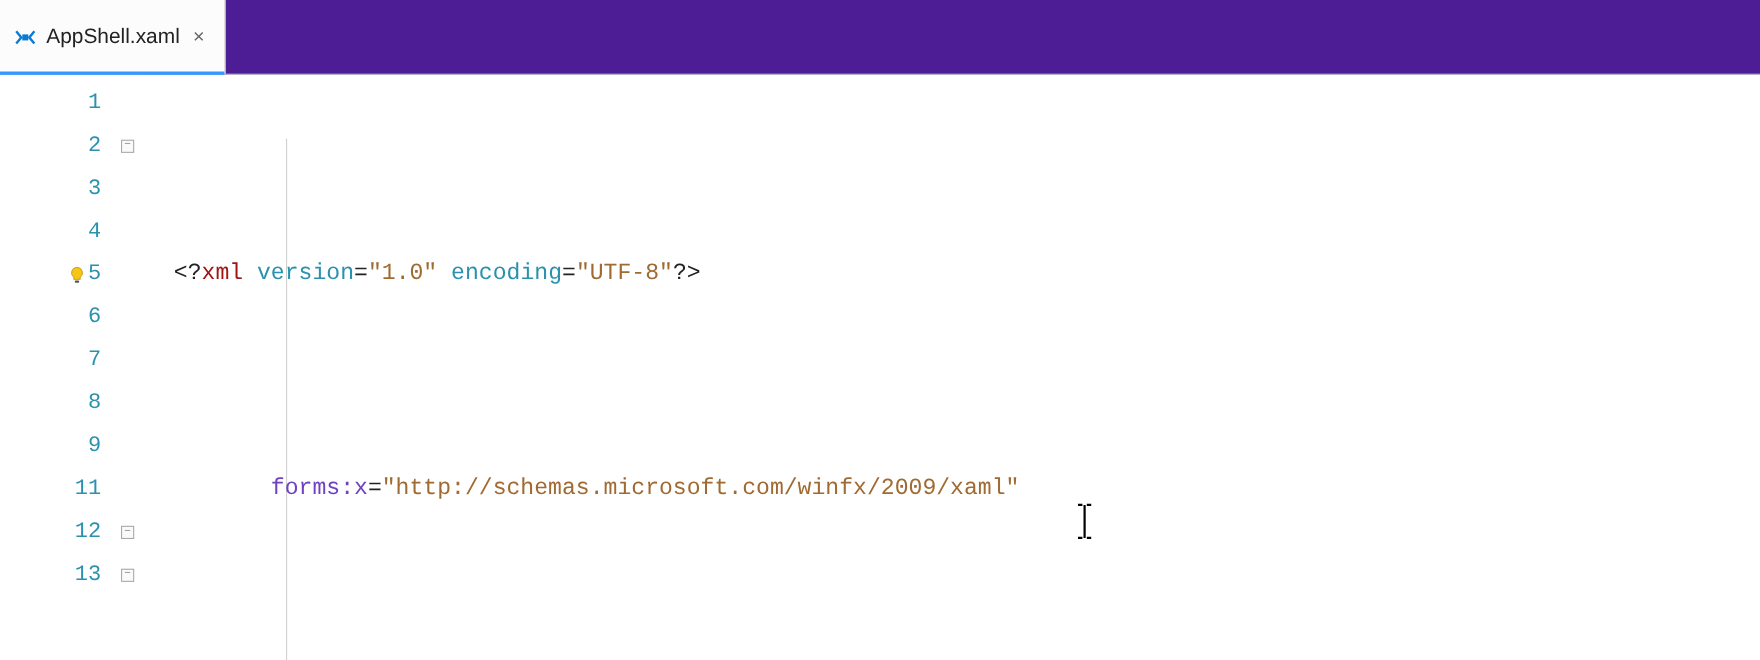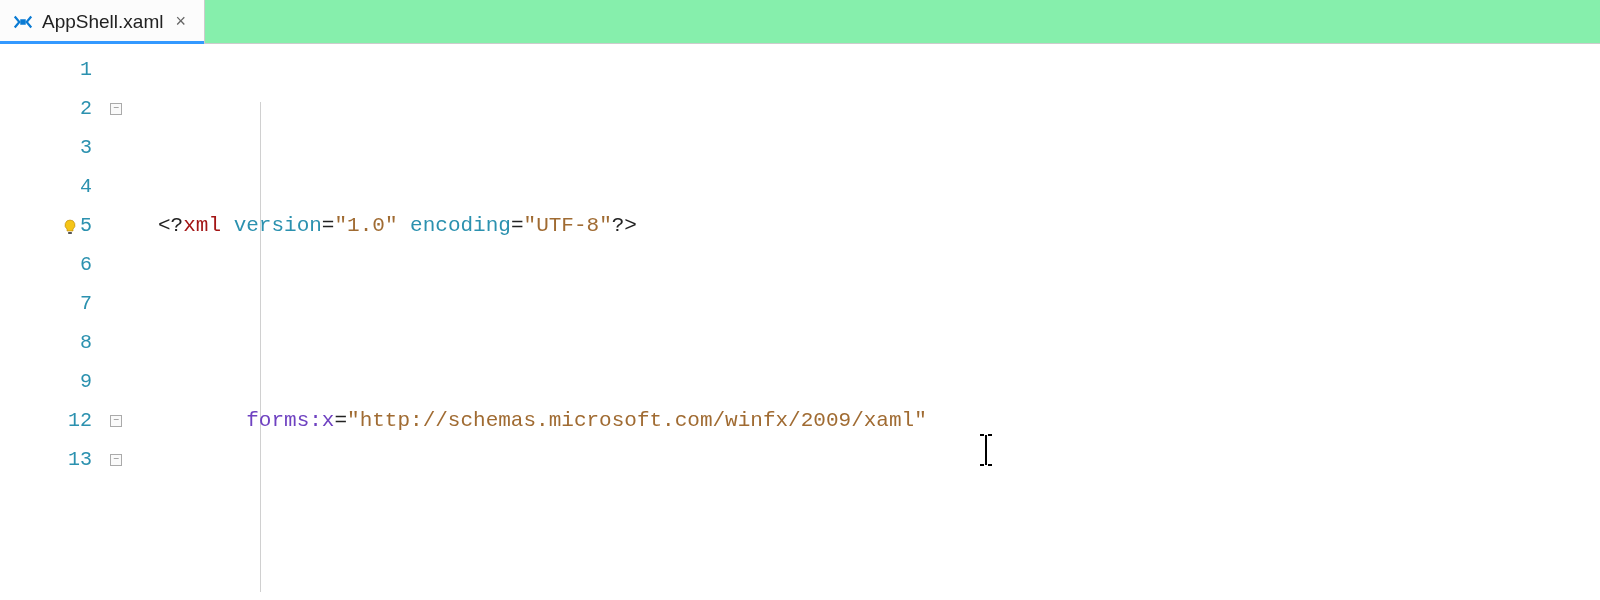--- a/index.html
+++ b/index.html
@@ -1,17 +1,17 @@
 <!DOCTYPE html>
 <html><head>
 <meta charset="utf-8">
 <style>
   * { margin: 0; padding: 0; box-sizing: border-box; }
   html, body { width: 1600px; height: 600px; overflow: hidden; font-family: "Segoe UI", Arial, sans-serif; background: #fff; }
-  .tabbar { height: 44px; background: #86efac; border-bottom: 1px solid #ccc; display: flex; align-items: stretch; }
+  .tabbar { height: 68px; background: #4c1d95; border-bottom: 1px solid #ccc; display: flex; align-items: stretch; }
   .tab { display: flex; align-items: center; gap: 8px; padding: 0 14px 0 12px; background: #f5f5f5; border-right: 1px solid #ccc; position: relative; }
   .tab.active { background: #fcfcfc; }
   .tab.active::after { content: ""; position: absolute; left: 0; right: 0; bottom: -1px; height: 3px; background: #3399ff; }
   .tab-icon { width: 22px; height: 22px; display: flex; align-items: center; justify-content: center; }
   .tab-label { font-size: 19px; color: #222; }
   .tab-close { color: #666; font-size: 18px; padding: 2px 4px; border-radius: 3px; }
   .editor-wrap { display: flex; height: 548px; }
   .gutter { width: 130px; background: #fff; display: flex; flex-direction: column; font-family: Consolas, "Courier New", monospace; font-size: 20px; color: #2b91af; padding-top: 6px; }
   .gutter-row { height: 39px; display: flex; align-items: center; justify-content: flex-end; padding-right: 38px; position: relative; }
   .gutter-ind { color: #2b91af; }
@@ -77,20 +77,23 @@
     <div class="gutter-row">
         <span class="gutter-ind">7</span>
       </div>
     <div class="gutter-row">
         <span class="gutter-ind">8</span>
       </div>
     <div class="gutter-row">
         <span class="gutter-ind">9</span>
       </div>
     <div class="gutter-row">
+        <span class="gutter-ind">11</span>
+      </div>
+    <div class="gutter-row">
         <span class="gutter-ind">12</span>
         <span class="outline-marker">−</span>
       </div>
     <div class="gutter-row">
         <span class="gutter-ind">13</span>
         <span class="outline-marker">−</span>
       </div>
   </div>
 
   <div class="code">

